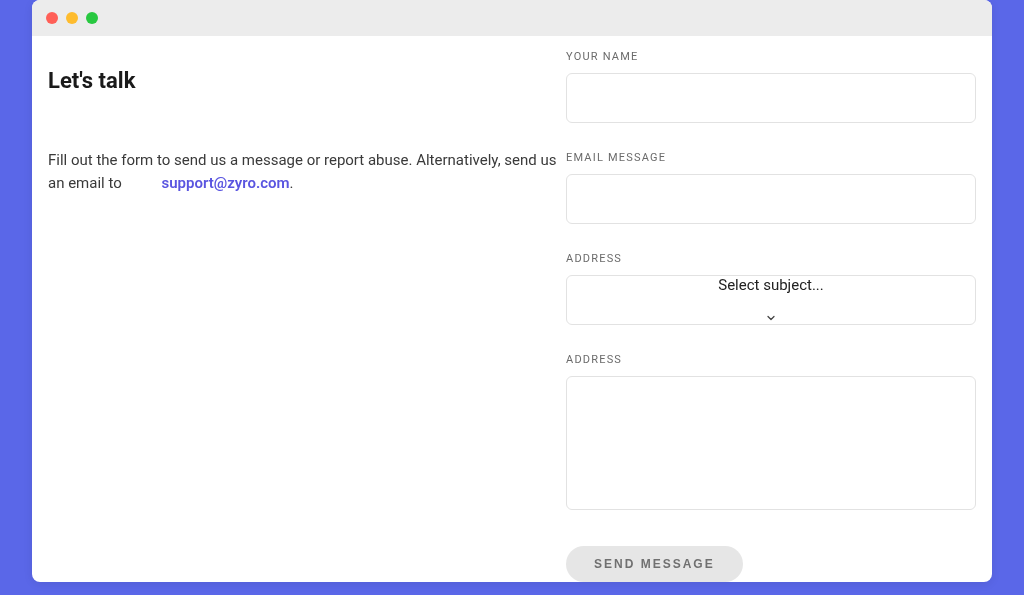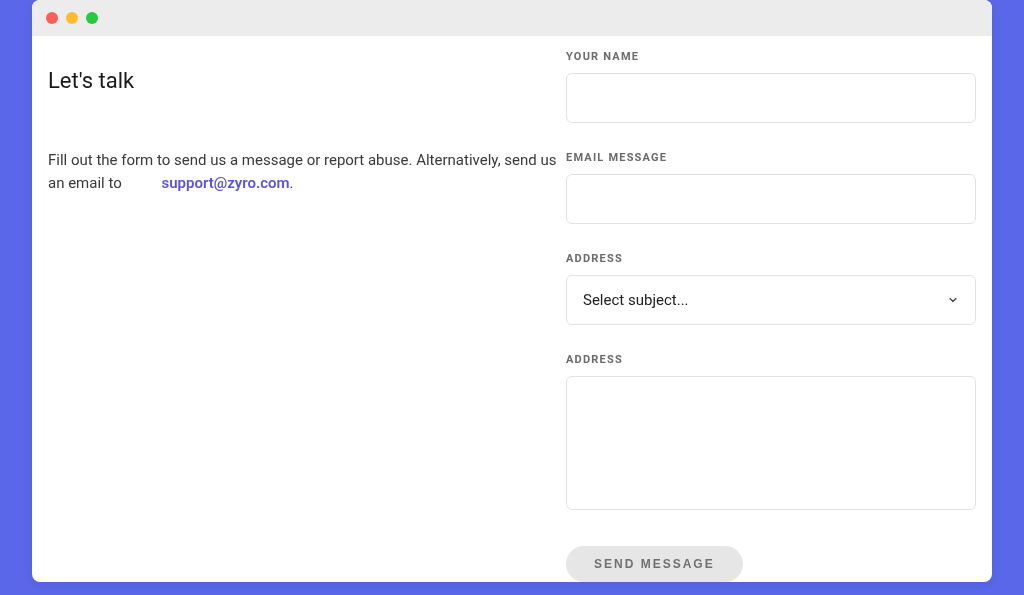--- a/index.html
+++ b/index.html
@@ -41,42 +41,42 @@
       padding-top: 18px;
     }
     .right {
       width: 410px;
       display: flex;
       flex-direction: column;
     }
 
     .page-title {
       font-size: 22px;
-      font-weight: 400;
+      font-weight: 700;
       color: #1a1a1a;
       margin-bottom: 56px;
     }
     .intro-text {
       font-size: 15px;
       line-height: 1.55;
       color: #3a3a3a;
     }
     .intro-text a {
       color: #5a55e0;
       font-weight: 600;
       text-decoration: none;
       margin-left: 36px;
     }
 
     .field-group { margin-bottom: 28px; }
     .field-label {
       font-size: 11px;
       letter-spacing: 1.2px;
       color: #6b6b6b;
-      font-weight: 700;
+      font-weight: 400;
       margin-bottom: 10px;
       display: block;
     }
     .text-input, .select-wrap, .textarea-input {
       width: 100%;
       border: 1px solid #e2e2e2;
       border-radius: 6px;
       background: #fff;
       font-size: 15px;
       color: #222;
@@ -86,20 +86,21 @@
       height: 50px;
       padding: 0 14px;
     }
     .select-wrap {
       height: 50px;
       display: flex;
       align-items: center;
       justify-content: space-between;
       padding: 0 16px;
       cursor: pointer;
+      flex-direction: column;
     }
     .select-value { color: #222; }
     .chevron {
       width: 12px; height: 12px;
       display: inline-flex;
       align-items: center;
       justify-content: center;
     }
     .chevron svg { width: 12px; height: 12px; }
     .textarea-input {

